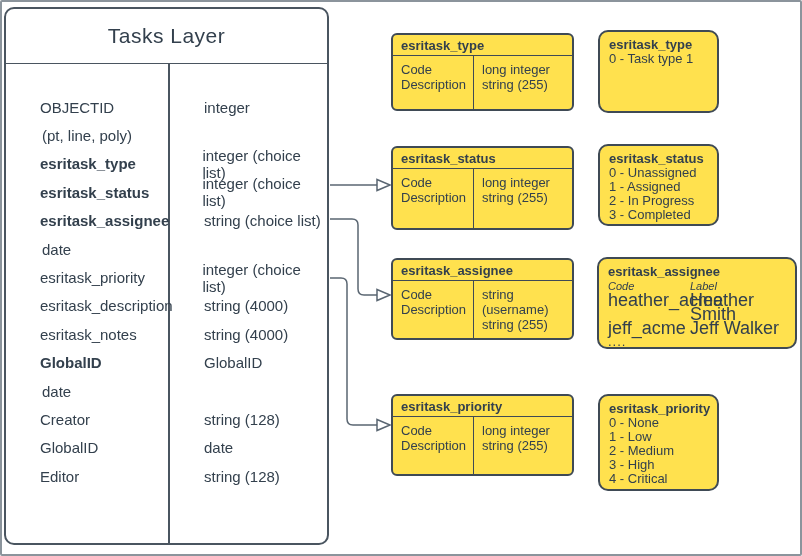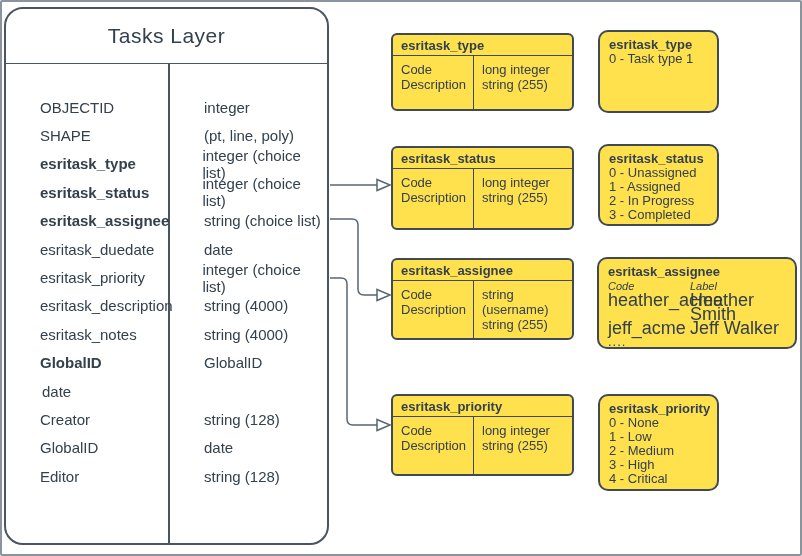--- a/index.html
+++ b/index.html
@@ -10,21 +10,21 @@
     color:var(--c-text,#33404D);
   }
   .frame{
     position:absolute;left:0;top:0;width:798px;height:552px;
     border:2px solid var(--c-frame,#8B949C);border-radius:2px;
   }
   
   .etable{
     position:absolute;left:4px;top:7px;width:325px;height:538px;
     background:#fff;border:2px solid var(--c-tableborder,#4A5560);
-    border-radius:19px;box-sizing:border-box;
+    border-radius:10px;box-sizing:border-box;
   }
   .etable .title{
     height:54px;display:flex;align-items:center;justify-content:center;
     font-size:21px;letter-spacing:.5px;
     border-bottom:1.5px solid var(--c-tableborder,#4A5560);
   }
   .etable .coldiv{
     position:absolute;left:162px;top:55px;bottom:0;width:1.5px;
     background:var(--c-tableborder,#4A5560);
   }
@@ -82,37 +82,35 @@
 
 <div class="etable">
   <div class="title">Tasks Layer</div>
   <div class="coldiv"></div>
   <div class="rows" id="field-rows">
       <div class="frow">
         <div class="fname">OBJECTID</div>
         <div class="ftype">integer</div>
       </div>
       <div class="frow">
-        <div class="fname">SHAPE</div>
         <div class="ftype">(pt, line, poly)</div>
       </div>
       <div class="frow bold">
         <div class="fname">esritask_type</div>
         <div class="ftype">integer (choice list)</div>
       </div>
       <div class="frow bold">
         <div class="fname">esritask_status</div>
         <div class="ftype">integer (choice list)</div>
       </div>
       <div class="frow bold">
         <div class="fname">esritask_assignee</div>
         <div class="ftype">string (choice list)</div>
       </div>
       <div class="frow">
-        <div class="fname">esritask_duedate</div>
         <div class="ftype">date</div>
       </div>
       <div class="frow">
         <div class="fname">esritask_priority</div>
         <div class="ftype">integer (choice list)</div>
       </div>
       <div class="frow">
         <div class="fname">esritask_description</div>
         <div class="ftype">string (4000)</div>
       </div>

